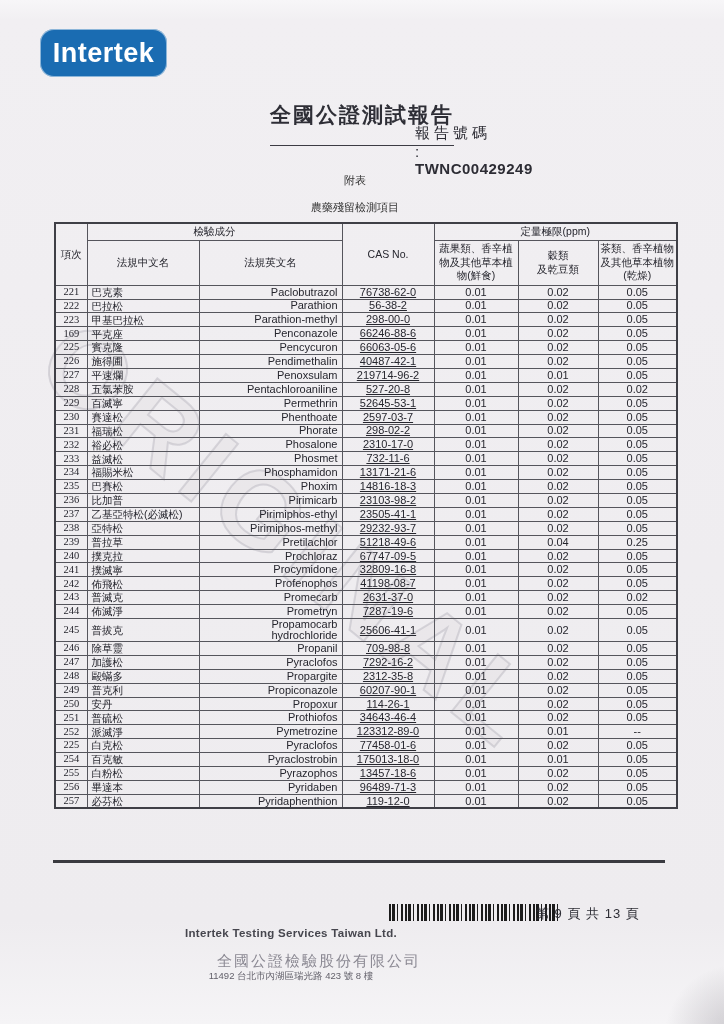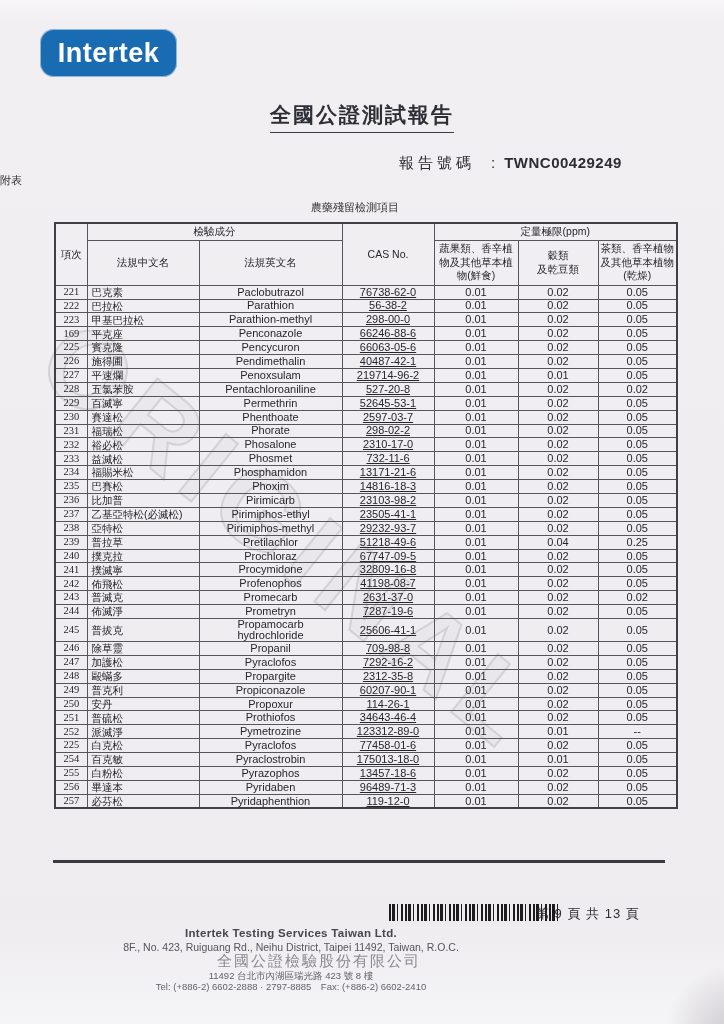--- a/index.html
+++ b/index.html
@@ -2,55 +2,55 @@
 <html><head>
 <meta charset="utf-8">
 <style>
   * { margin:0; padding:0; box-sizing:border-box; }
   html,body { width:724px; height:1024px; background:#fbfafc; font-family:"Liberation Sans", sans-serif; }
   .page{ position:relative; width:724px; height:1024px; overflow:hidden;
          background:linear-gradient(180deg,#f7f6f8 0%,#f1eff2 2%,#efedf0 55%,#eeecef 90%,#f5f4f6 100%); }
   .page::after{ content:""; position:absolute; right:-30px; bottom:-30px; width:90px; height:90px;
          background:radial-gradient(circle at 80% 80%, rgba(120,115,125,.35), rgba(120,115,125,0) 70%); }
 
-  .logo{ position:absolute; left:40px; top:29px; width:137px; height:48px; background:#1a6cb2;
+  .logo{ position:absolute; left:40px; top:29px; width:127px; height:48px; background:#1a6cb2;
          border-radius:14px; display:flex; align-items:center; justify-content:center;
          box-shadow:0 0 0 1px rgba(255,255,255,.5) inset; }
   .logo span{ color:#ffffff; font-size:27px; font-weight:600; letter-spacing:.5px; }
 
   .watermark{ position:absolute; left:95px; top:295px; font-size:108px; font-weight:700;
          letter-spacing:10px; transform:rotate(39deg); transform-origin:0 0;
          color:rgba(195,190,200,.12); -webkit-text-stroke:2px rgba(172,167,180,.38);
          pointer-events:none; white-space:nowrap; z-index:0; }
 
   .title-row{ position:absolute; left:0; top:101px; width:724px; text-align:center; }
   .title-row span{ font-family:"Liberation Serif", serif; font-size:21px; font-weight:600;
-         letter-spacing:2px; color:#2e2e36; border-bottom:1.5px solid #3c3c44; padding-bottom:5px; }
-
-  .report-no{ position:absolute; left:399px; top:154px; display:flex; align-items:baseline; color:#2c2c34; }
+         letter-spacing:2px; color:#2e2e36; border-bottom:1.5px solid #3c3c44; padding-bottom:18px; }
+
+  .report-no{ position:absolute; left:399px; top:124px; display:flex; align-items:baseline; color:#2c2c34;flex-direction:column; }
   .report-no .lbl{ font-family:"Liberation Serif", serif; font-size:15px; letter-spacing:4px; }
   .report-no .sep{ font-size:15px; margin:0 9px 0 16px; }
   .report-no .val{ font-size:15px; font-weight:600; letter-spacing:.5px; }
 
-  .sub1{ position:absolute; left:0; top:173px; width:710px; text-align:left; font-size:11px; color:#333; }
+  .sub1{ position:absolute; left:0; top:173px; width:710px; text-align:center; font-size:11px; color:#333; }
   .sub2{ position:absolute; left:0; top:187px; width:710px; text-align:center; font-size:11px; color:#333;margin-top:13px; }
 
   table{ position:absolute; left:54px; top:222px; width:622px; border-collapse:collapse;
          table-layout:fixed; color:#26262e; z-index:1; }
   th,td{ border:1px solid #55555c; overflow:hidden; }
   table{ border:2px solid #3f3f46; }
   thead th{ font-weight:400; font-size:10.5px; text-align:center; vertical-align:middle;
          padding:1px 2px; line-height:1.3;margin-left:36px; }
   thead tr.h1 th{ height:17px; }
   thead tr.h2 th{ height:45px; }
   .pre{ white-space:pre-line; }
   tbody td{ height:13.9px; font-size:10.5px; padding:0 4px; line-height:1; vertical-align:middle; }
   tbody td:nth-child(1){ text-align:center; padding:0 1px;font-family:Liberation Serif, serif; }
   tbody td:nth-child(2){ text-align:left; }
-  tbody td:nth-child(3){ text-align:center; font-size:11px; }
+  tbody td:nth-child(3){ text-align:right; font-size:11px; }
   tbody td:nth-child(4){ text-align:center; font-size:11px;text-decoration:underline; }
   tbody td:nth-child(5), tbody td:nth-child(6), tbody td:nth-child(7){ text-align:center; font-size:11px; }
 
   .bottom-rule{ position:absolute; left:53px; top:860px; width:612px; height:2.5px; background:#3a3a40; }
 
   .barcode{ position:absolute; left:389px; top:904px; width:172px; height:17px;
         background:repeating-linear-gradient(90deg,
           #1c1c1c 0 1.5px, transparent 1.5px 3.5px,
           #1c1c1c 3.5px 6.5px, transparent 6.5px 8px,
           #1c1c1c 8px 9px, transparent 9px 12.5px,
@@ -450,18 +450,16 @@
         </tr>
       </tbody>
   </table>
 
   <div class="bottom-rule"></div>
 
   <div class="barcode"></div>
   <div class="page-info">第 9 頁 共 13 頁</div>
 
   <div class="f-center co-en">Intertek Testing Services Taiwan Ltd.</div>
-  <div class="f-center addr-en">8F., No. 423, Ruiguang Rd., Neihu District, Taipei 11492, Taiwan, R.O.C.</div>
   <div class="f-center co-cn">全國公證檢驗股份有限公司</div>
   <div class="f-center addr-cn">11492 台北市內湖區瑞光路 423 號 8 樓</div>
-  <div class="f-center telfax">Tel: (+886-2) 6602-2888 · 2797-8885　Fax: (+886-2) 6602-2410</div>
 
 </div>
 
 </body></html>

